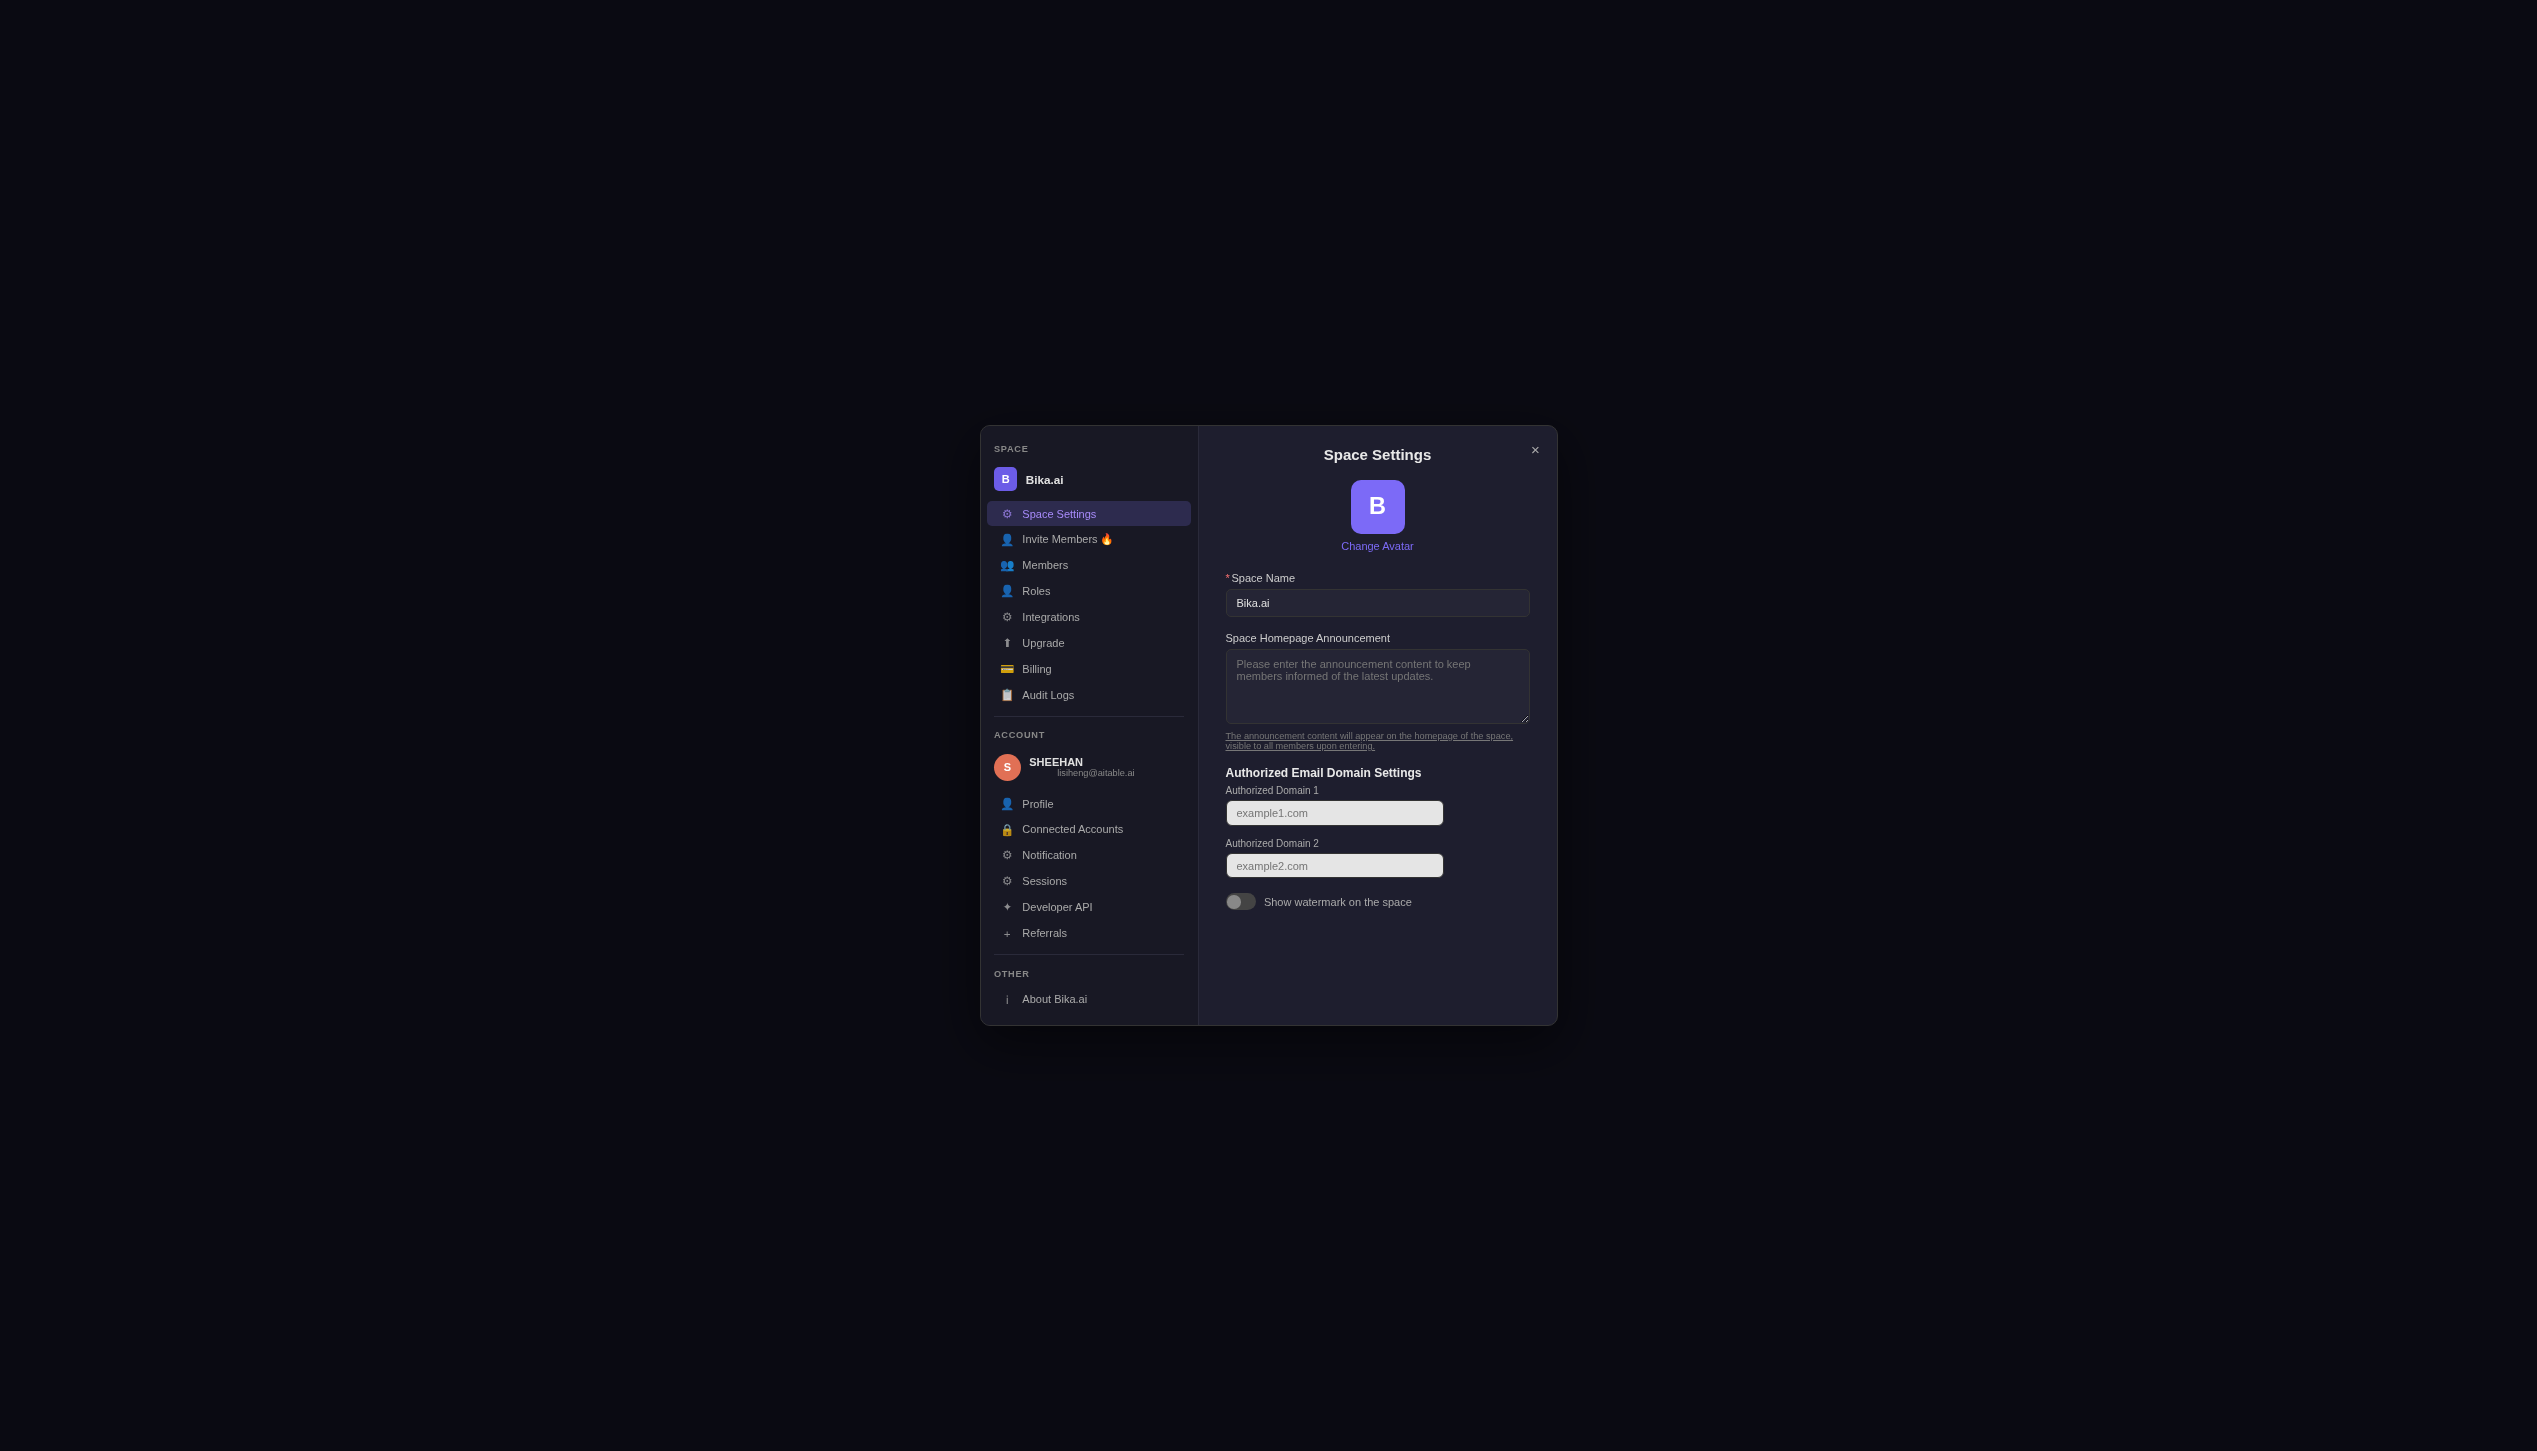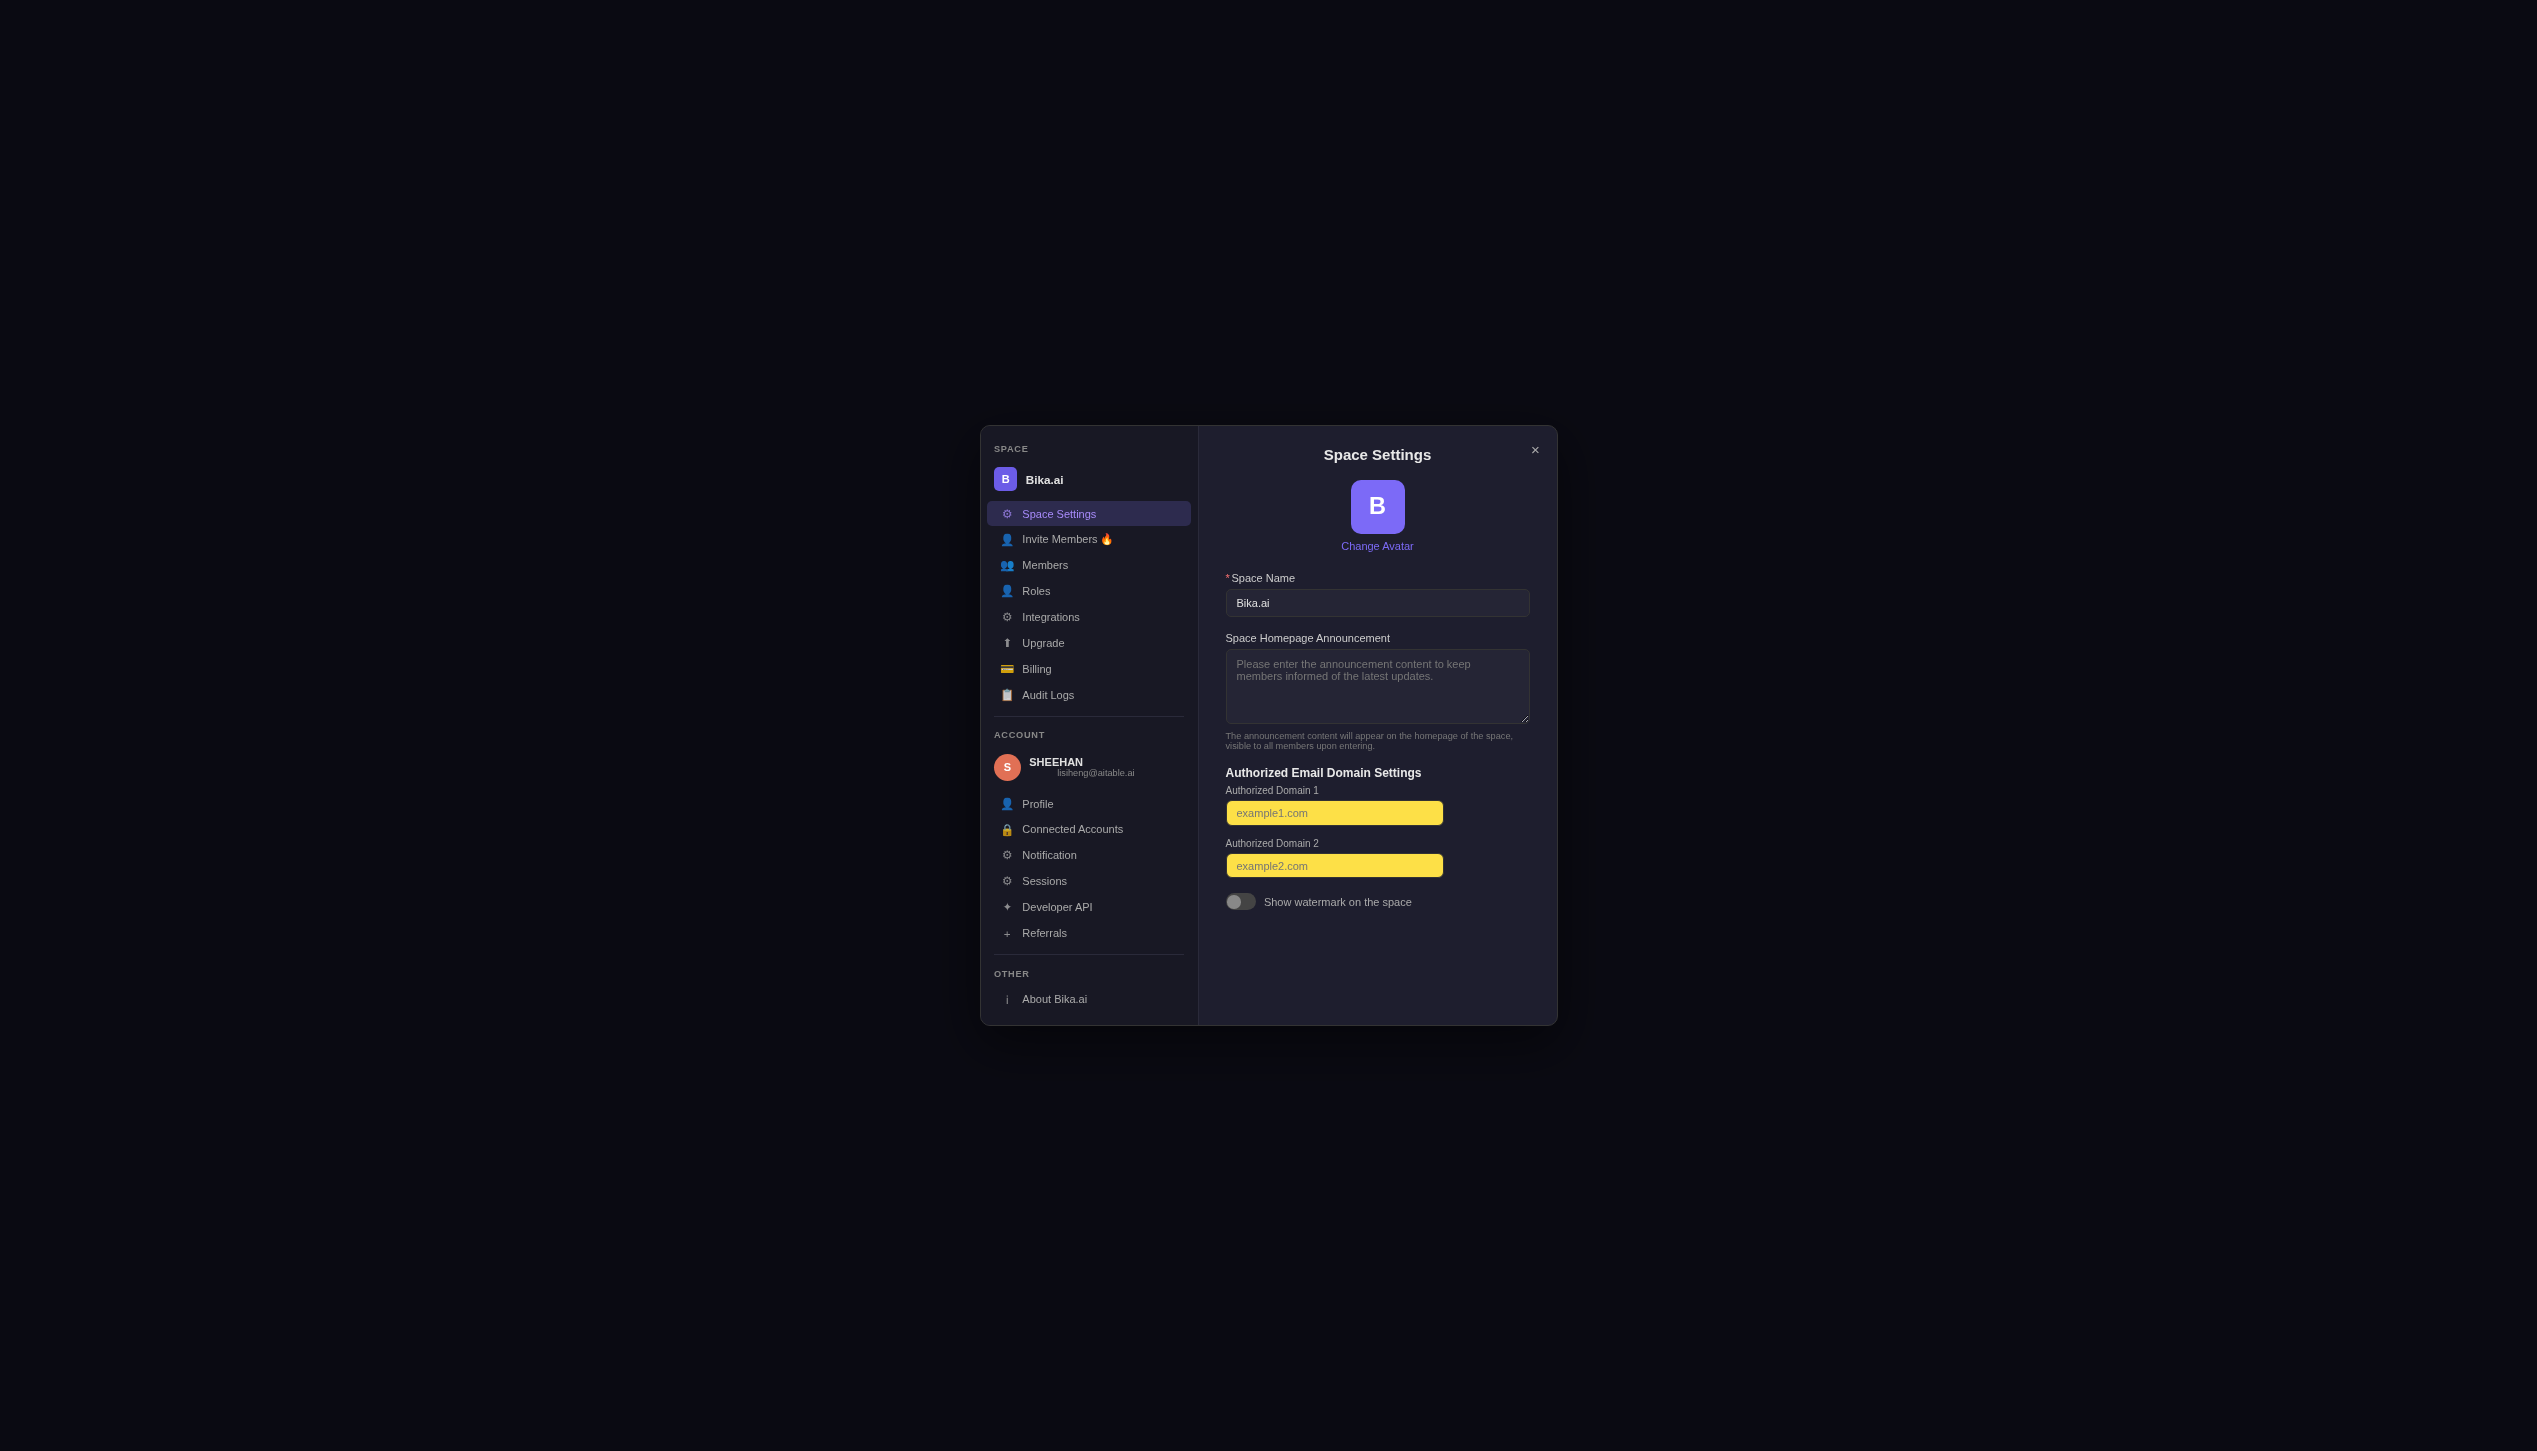--- a/index.html
+++ b/index.html
@@ -231,39 +231,40 @@
       resize: vertical;
       min-height: 75px;
       outline: none;
       font-family: inherit;
     }
 
     .form-hint {
       font-size: 9.2px;
       color: #777;
       margin-top: 4.2px;
+      text-decoration: underline;
     }
 
     .section-title {
       font-size: 12px;
       font-weight: 700;
       color: #e8e8e8;
       margin-bottom: 5px;
     }
 
     .section-desc {
       font-size: 10px;
       color: #888;
       margin-bottom: 13.4px;
       line-height: 1.5;
     }
 
     .domain-input {
       width: 218px;
-      background: #fde047;
+      background: #e5e5e5;
       border: 0.8px solid #333;
       border-radius: 6px;
       padding: 5.9px 10px;
       font-size: 11px;
       color: #777;
       outline: none;
     }
 
     .domain-group { margin-bottom: 11.7px; }
     .domain-label { font-size: 10px; color: #aaa; margin-bottom: 4.2px; display: block; }

